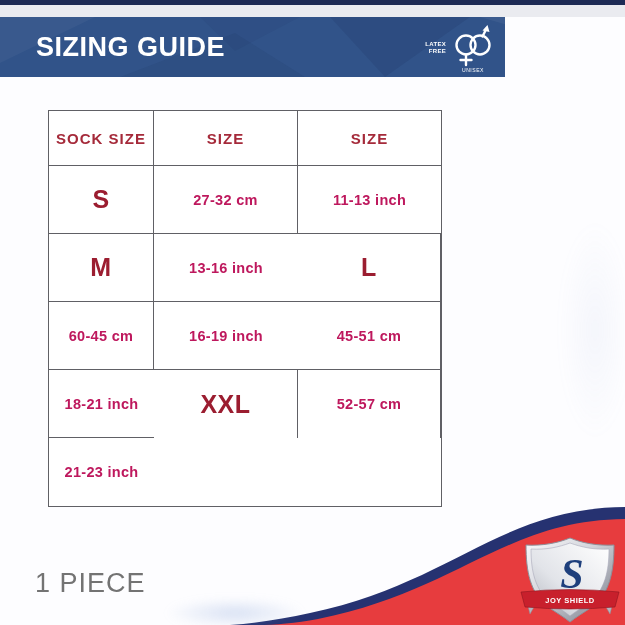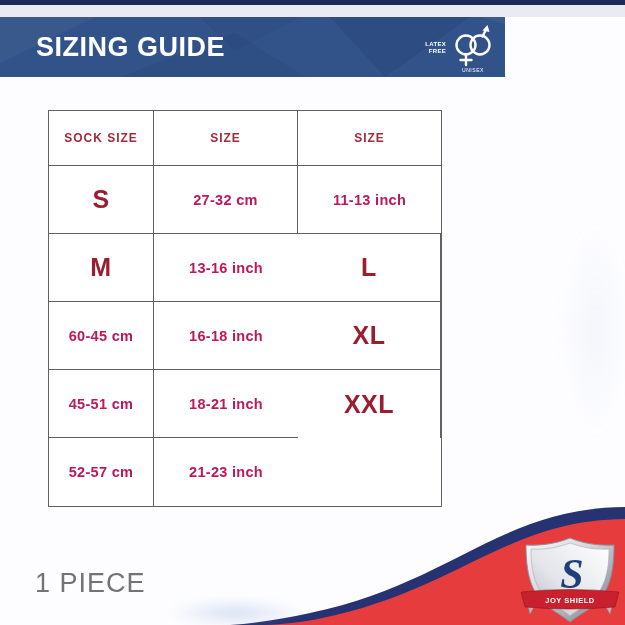--- a/index.html
+++ b/index.html
@@ -46,21 +46,21 @@
     border: 1px solid #606065;
     background: #ffffff;
   }
   .cell {
     border-right: 1px solid #606065;
     border-bottom: 1px solid #606065;
     display: flex; align-items: center; justify-content: center;
   }
   .cell.last-col { border-right: none; }
   .cell.last-row { border-bottom: none; }
-  .col-header { color: #a52a3a; font-weight: 700; font-size: 12px; letter-spacing: 1px; }
+  .col-header { color: #a52a3a; font-weight: 700; font-size: 15px; letter-spacing: 1px; }
   .size-letter { color: #9b1d30; font-weight: 700; font-size: 25px; letter-spacing: 0.5px; }
   .size-value  { color: #be185d; font-weight: 700; font-size: 14.5px; letter-spacing: 0.3px; }
 
   
   .piece-label {
     position: absolute; left: 35px; top: 568px;
     color: #737373; font-size: 27px; font-weight: 400; letter-spacing: 1px;
   }
   svg.wave { position: absolute; left: 0; top: 495px; width: 625px; height: 130px; }
   svg.shield { position: absolute; left: 520px; top: 537px; width: 100px; height: 86px; }
@@ -120,23 +120,22 @@
 
     <div class="cell size-letter">S</div>
     <div class="cell size-value">27-32 cm</div>
     <div class="cell size-value last-col">11-13 inch</div>
 
     <div class="cell size-letter">M</div>
     <div class="cell size-value last-col">13-16 inch</div>
 
     <div class="cell size-letter">L</div>
     <div class="cell size-value">60-45 cm</div>
-    <div class="cell size-value last-col">16-18 inch</div>
+    <div class="cell size-value last-col">16-19 inch</div>
 
-    <div class="cell size-letter">XL</div>
     <div class="cell size-value">45-51 cm</div>
     <div class="cell size-value last-col">18-21 inch</div>
 
     <div class="cell size-letter last-row">XXL</div>
     <div class="cell size-value last-row">52-57 cm</div>
     <div class="cell size-value last-col last-row">21-23 inch</div>
   </div>
 
   <div class="piece-label">1 PIECE</div>
 

